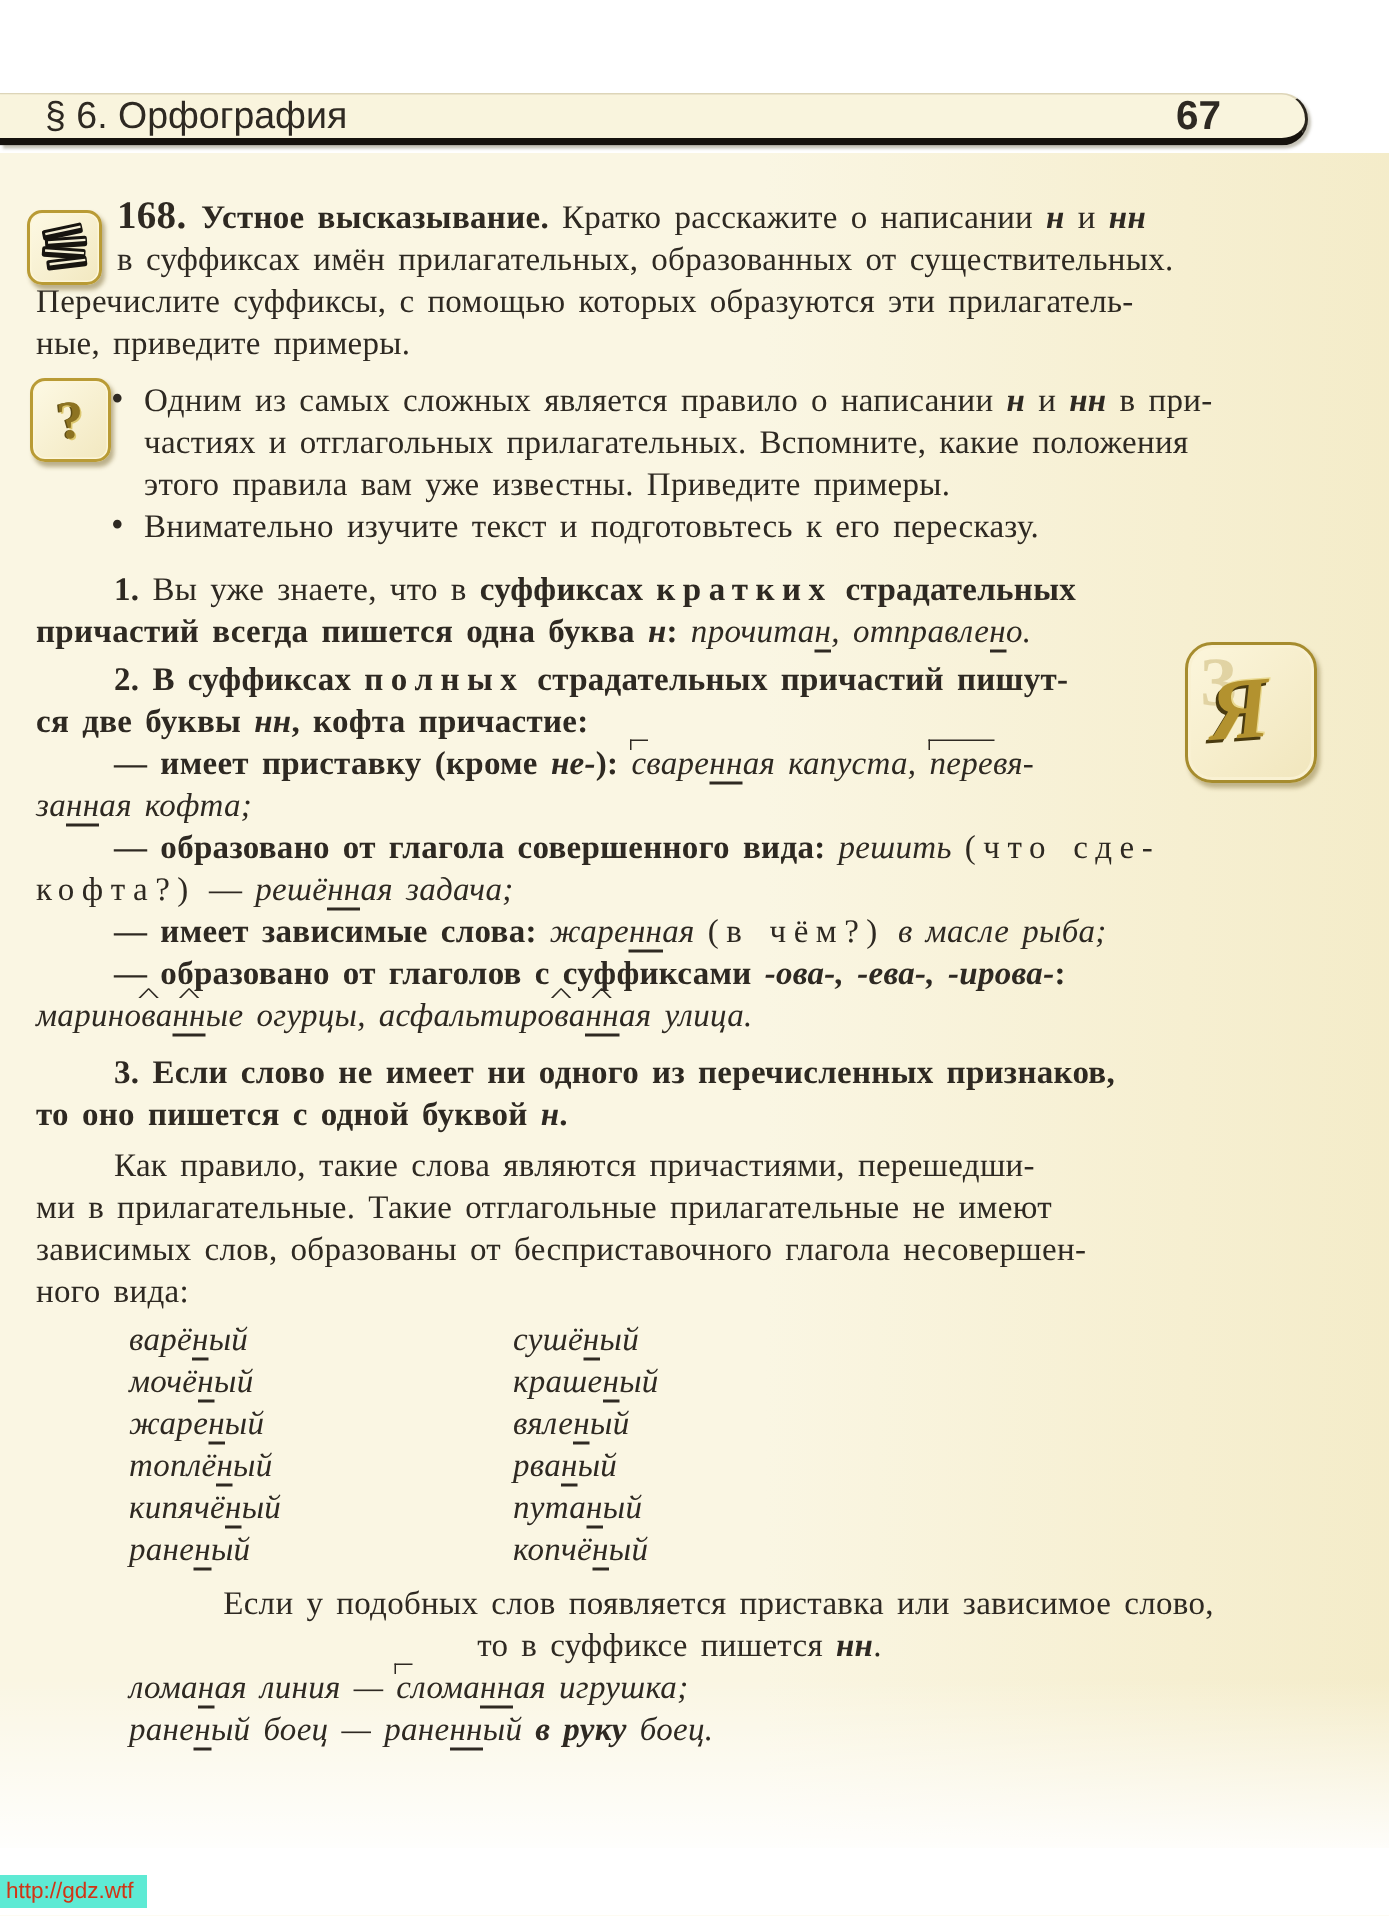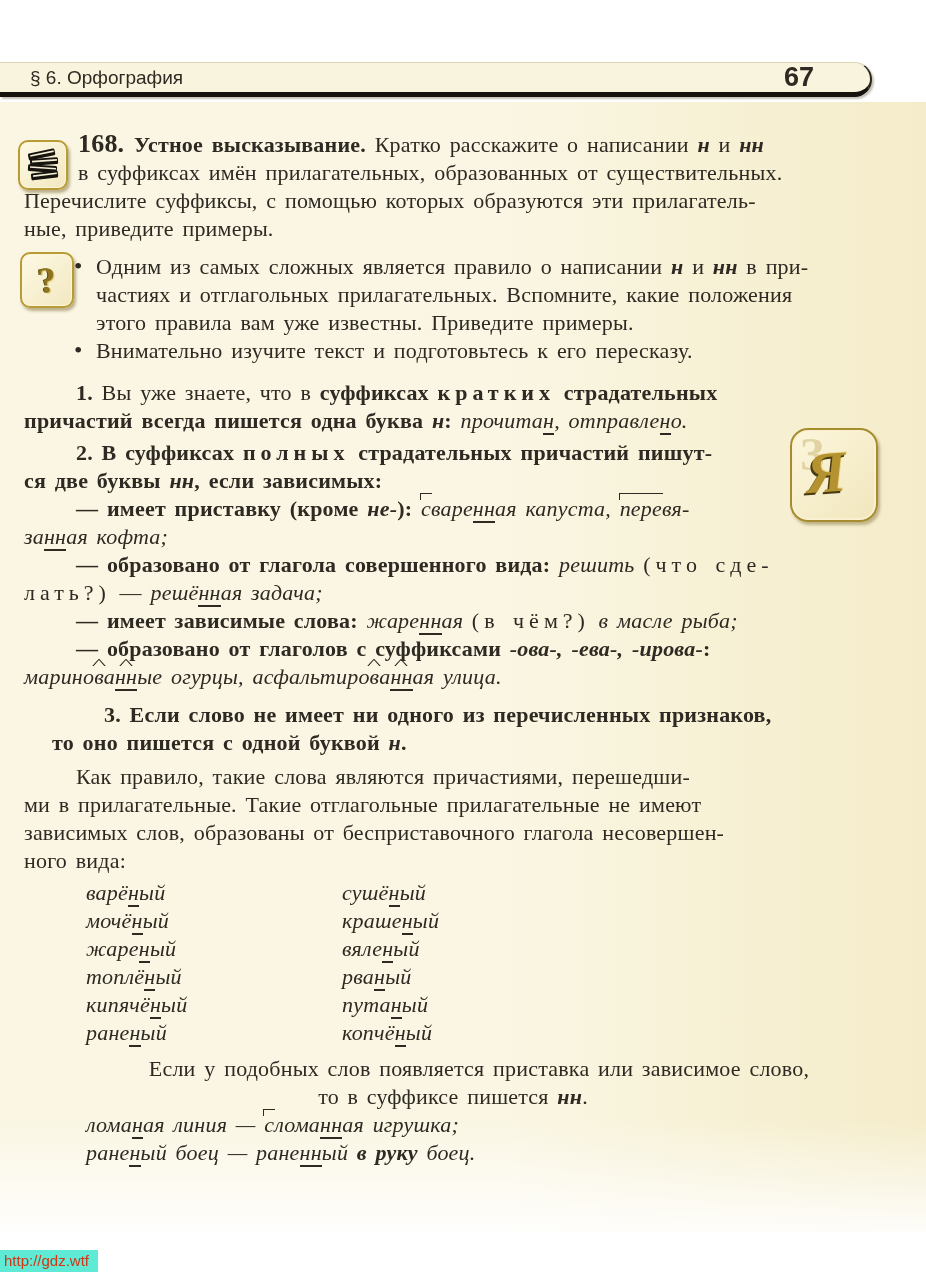--- a/index.html
+++ b/index.html
@@ -15,21 +15,21 @@
     background:#f9f4dd;
     border-top:1px solid #ddd5b8;
     border-right:2px solid #2a251d;
     border-bottom:5px solid #16120d;
     border-radius:0 18px 18px 0;
     box-shadow:2px 2px 2px rgba(90,80,50,.35);
     display:flex;align-items:center;justify-content:space-between;
     padding:0 56px 0 30px;
     font-family:"Liberation Sans",sans-serif;
   }
-  .hdr-title{font-size:19px;}
+  .hdr-title{font-size:25px;}
   .hdr-num{font-size:27px;font-weight:bold;}
   
   .paper{
     position:absolute;left:0;top:102px;width:926px;height:1130px;
     background:#faf6e3;
   }
   .paper::after{
     content:"";position:absolute;inset:0;pointer-events:none;
     background:
       linear-gradient(180deg, rgba(255,255,255,0) 90%, rgba(255,255,255,.9) 100%),
@@ -73,21 +73,21 @@
     position:absolute;left:24px;top:130px;width:858px;
     font-size:22px;line-height:28px;word-spacing:3px;letter-spacing:.2px;
   }
   .blk{margin:0;}
   .ex{margin-bottom:10px;}
   .tips{margin-bottom:14px;}
   .tip{position:relative;padding-left:72px;}
   .tip::before{content:"\2022";position:absolute;left:50px;top:-1px;font-size:24px;}
   .p1{margin-top:14px;}
   .p2{margin-top:4px;}
-  .p3{margin-top:10px;margin-left:28px;}
+  .p3{margin-top:10px;}
   .p4{margin-top:6px;}
   .cols{display:flex;margin-top:4px;padding-left:62px;line-height:28px;}
   .col-left{width:256px;}
   .p5{margin-top:8px;text-align:center;}
   
   .t-b{font-weight:bold;}
   .t-i{font-style:italic;}
   .t-u{border-bottom:2px solid #2e2922;padding-bottom:0px;}
   .t-sp{letter-spacing:5px;}
   .t-num{font-size:26px;font-weight:bold;}
@@ -151,25 +151,25 @@
 
   <div class="blk ex"><span class="t-x54"></span><span class="t-num">168. </span><span class="t-b">Устное высказывание. </span><span>Кратко расскажите о написании </span><span class="t-b t-i">н</span><span> и </span><span class="t-b t-i">нн</span><br><span class="t-x54"></span><span>в суффиксах имён прилагательных, образованных от существительных.</span><br><span>Перечислите суффиксы, с помощью которых образуются эти прилагатель-</span><br><span>ные, приведите примеры.</span></div>
 
   <div class="tips">
     <div class="tip"><span>Одним из самых сложных является правило о написании </span><span class="t-b t-i">н</span><span> и </span><span class="t-b t-i">нн</span><span> в при-</span><br><span>частиях и отглагольных прилагательных. Вспомните, какие положения</span><br><span>этого правила вам уже известны. Приведите примеры.</span></div>
     <div class="tip"><span>Внимательно изучите текст и подготовьтесь к его пересказу.</span></div>
   </div>
 
   <div class="blk p1"><span class="t-x52"></span><span class="t-b">1. </span><span>Вы уже знаете, что в </span><span class="t-b">суффиксах </span><span class="t-b t-sp">кратких</span><span class="t-b"> страдательных</span><br><span class="t-b">причастий всегда пишется одна буква </span><span class="t-b t-i">н</span><span class="t-b">: </span><span class="t-i">прочита</span><span class="t-i t-u">н</span><span class="t-i">, отправле</span><span class="t-i t-u">н</span><span class="t-i">о.</span></div>
 
-  <div class="blk p2"><span class="t-x52"></span><span class="t-b">2. В суффиксах </span><span class="t-b t-sp">полных</span><span class="t-b"> страдательных причастий пишут-</span><br><span class="t-b">ся две буквы </span><span class="t-b t-i">нн</span><span class="t-b">, если зависимых:</span></div>
+  <div class="blk p2"><span class="t-x52"></span><span class="t-b">2. В суффиксах </span><span class="t-b t-sp">полных</span><span class="t-b"> страдательных причастий пишут-</span><br><span class="t-b">ся две буквы </span><span class="t-b t-i">нн</span><span class="t-b">, кофта причастие:</span></div>
 
   <div class="blk">
     <div class="blk"><span class="t-x52"></span><span class="t-b">— имеет приставку (кроме </span><span class="t-b t-i">не-</span><span class="t-b">): </span><span class="t-i t-pfx">с</span><span class="t-i">варе</span><span class="t-i t-u">нн</span><span class="t-i">ая капуста, </span><span class="t-i t-pfx">пере</span><span class="t-i">вя-</span><br><span class="t-i">за</span><span class="t-i t-u">нн</span><span class="t-i">ая кофта;</span></div>
-    <div class="blk"><span class="t-x52"></span><span class="t-b">— образовано от глагола совершенного вида: </span><span class="t-i">решить </span><span class="t-sp">(что сде-</span><br><span class="t-sp">лать?)</span><span> — </span><span class="t-i">решё</span><span class="t-i t-u">нн</span><span class="t-i">ая задача;</span></div>
+    <div class="blk"><span class="t-x52"></span><span class="t-b">— образовано от глагола совершенного вида: </span><span class="t-i">решить </span><span class="t-sp">(что сде-</span><br><span class="t-sp">кофта?)</span><span> — </span><span class="t-i">решё</span><span class="t-i t-u">нн</span><span class="t-i">ая задача;</span></div>
     <div class="blk"><span class="t-x52"></span><span class="t-b">— имеет зависимые слова: </span><span class="t-i">жаре</span><span class="t-i t-u">нн</span><span class="t-i">ая </span><span class="t-sp">(в чём?)</span><span class="t-i"> в масле рыба;</span></div>
     <div class="blk"><span class="t-x52"></span><span class="t-b">— образовано от глаголов с суффиксами </span><span class="t-b t-i">-ова-, -ева-, -ирова-</span><span class="t-b">:</span><br><span class="t-i">марин</span><span class="t-i t-sfx">ова</span><span class="t-i t-u t-sfx">нн</span><span class="t-i">ые огурцы, асфальтир</span><span class="t-i t-sfx">ова</span><span class="t-i t-u t-sfx">нн</span><span class="t-i">ая улица.</span></div>
   </div>
 
   <div class="blk p3"><span class="t-x52"></span><span class="t-b">3. Если слово не имеет ни одного из перечисленных признаков,</span><br><span class="t-b">то оно пишется с одной буквой </span><span class="t-b t-i">н</span><span class="t-b">.</span></div>
 
   <div class="blk p4"><span class="t-x52"></span><span>Как правило, такие слова являются причастиями, перешедши-</span><br><span>ми в прилагательные. Такие отглагольные прилагательные не имеют</span><br><span>зависимых слов, образованы от бесприставочного глагола несовершен-</span><br><span>ного вида:</span></div>
 
   <div class="cols">
     <div class="col-left"><span class="t-i">варё</span><span class="t-i t-u">н</span><span class="t-i">ый</span><br><span class="t-i">мочё</span><span class="t-i t-u">н</span><span class="t-i">ый</span><br><span class="t-i">жаре</span><span class="t-i t-u">н</span><span class="t-i">ый</span><br><span class="t-i">топлё</span><span class="t-i t-u">н</span><span class="t-i">ый</span><br><span class="t-i">кипячё</span><span class="t-i t-u">н</span><span class="t-i">ый</span><br><span class="t-i">ране</span><span class="t-i t-u">н</span><span class="t-i">ый</span></div>

